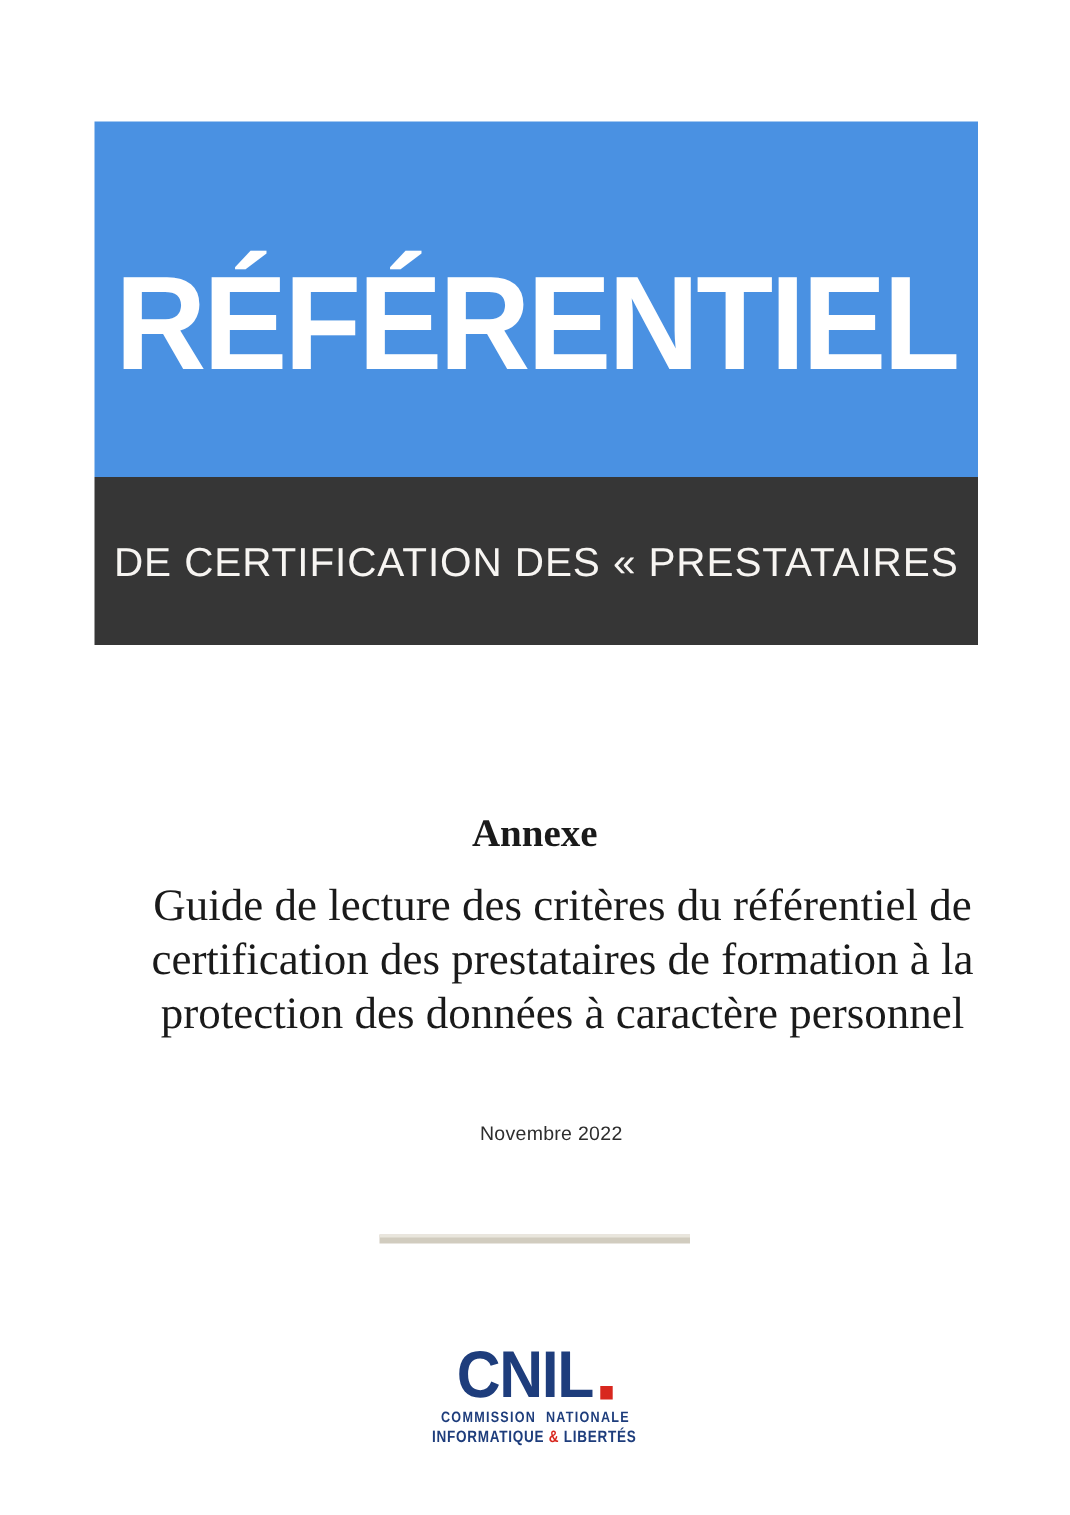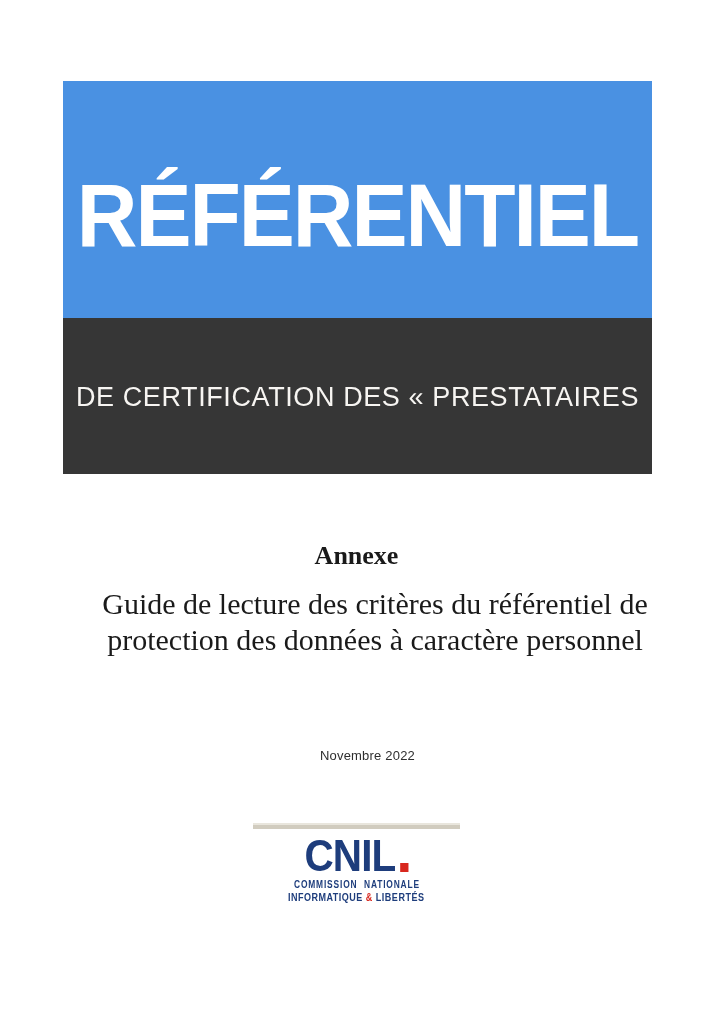--- a/index.html
+++ b/index.html
@@ -38,21 +38,21 @@
     color: #ffffff;
     letter-spacing: -2px;
     white-space: nowrap;
     line-height: 1;
     transform: scaleY(1.06);
   }
   
   .band-dark {
     position: absolute;
     left: 63px; top: 318px;
-    width: 589px; height: 156px;
+    width: 589px; height: 112px;
     background: var(--band-dark);
     display: flex;
     flex-direction: column;
     align-items: center;
     justify-content: center;
     padding-top: 2px;
   }
   .band-line {
     color: var(--band-text);
     font-size: 27px;
@@ -95,21 +95,21 @@
   .divider-rule {
     position: absolute;
     left: 253px; top: 823px;
     width: 207px; height: 6px;
     background: var(--rule-beige);
     border-top: 2px solid #e9e6dd;
   }
   
   .cnil-logo {
     position: absolute;
-    left: 0; top: 838px;
+    left: 0; top: 899px;
     width: 100%;
     display: flex;
     flex-direction: column;
     align-items: center;
   }
   .cnil-wordmark-row {
     display: flex;
     align-items: flex-end;
     transform: scaleX(0.92);
     line-height: 1;
@@ -159,20 +159,21 @@
   </div>
 
   <div class="band-dark">
     <div class="band-line">DE CERTIFICATION DES « PRESTATAIRES</div>
   </div>
 
   <div class="annex-block">
     <div class="annex-heading">Annexe</div>
     <div class="annex-sub">
       <div>Guide de lecture des critères du référentiel de</div>
+      <div>certification des prestataires de formation à la</div>
       <div>protection des données à caractère personnel</div>
     </div>
   </div>
 
   <div class="date-text">Novembre 2022</div>
 
   <div class="divider-rule"></div>
 
   <div class="cnil-logo">
     <div class="cnil-wordmark-row">

